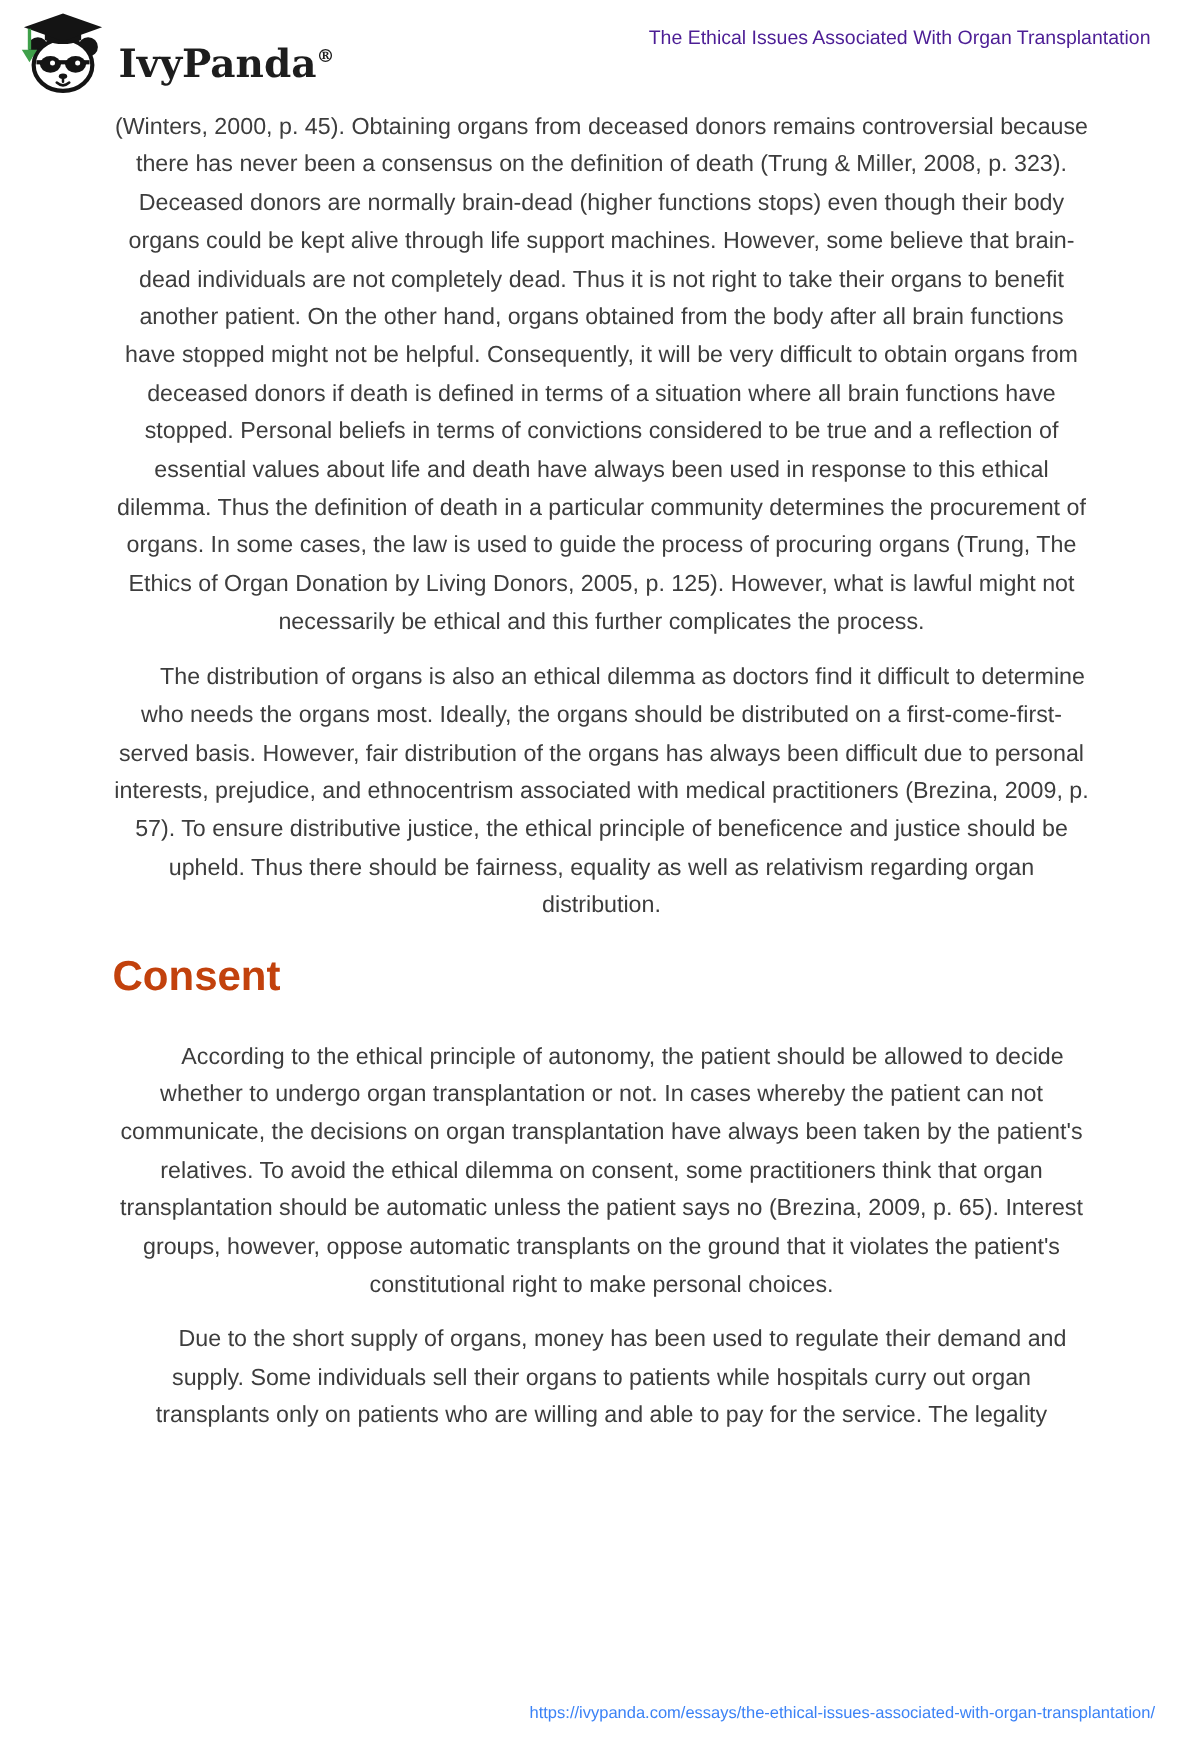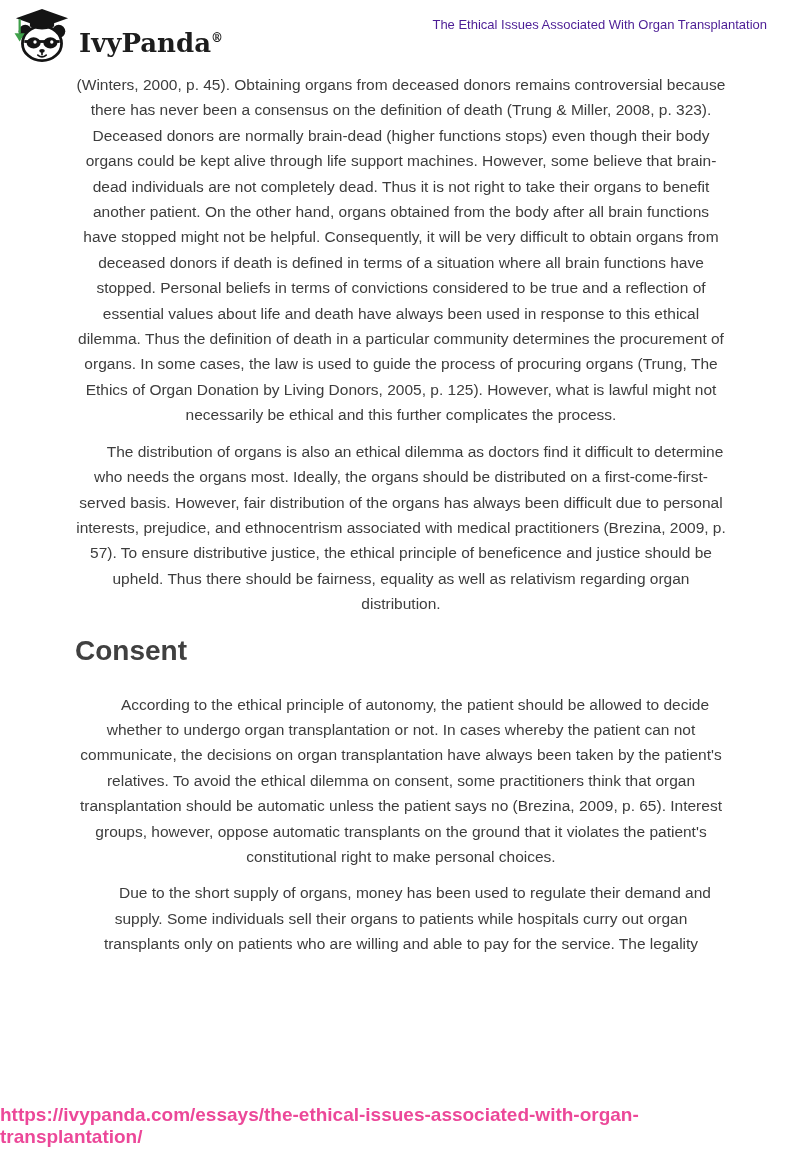--- a/index.html
+++ b/index.html
@@ -65,32 +65,31 @@
     text-indent: 28px;
     text-align: center;
   }
   .content p.no-indent {
     text-indent: 0;
   }
   .content h2 {
     font-size: 28px;
     line-height: 37px;
     font-weight: bold;
-    color: #404040;
+    color: #c2410c;
     margin: 15px 0 23px 0;
   }
 
   
   .footer {
     position: absolute;
     right: 30px;
     bottom: 12px;
-    font-size: 19px;
-    color: #ec4899;
-    font-weight: bold;
+    font-size: 11px;
+    color: #3b82f6;
   }
 </style>
 </head>
 <body>
 
 <div class="page">
 
   <div class="header">
     <div class="brand">
       <span class="logo-icon">

